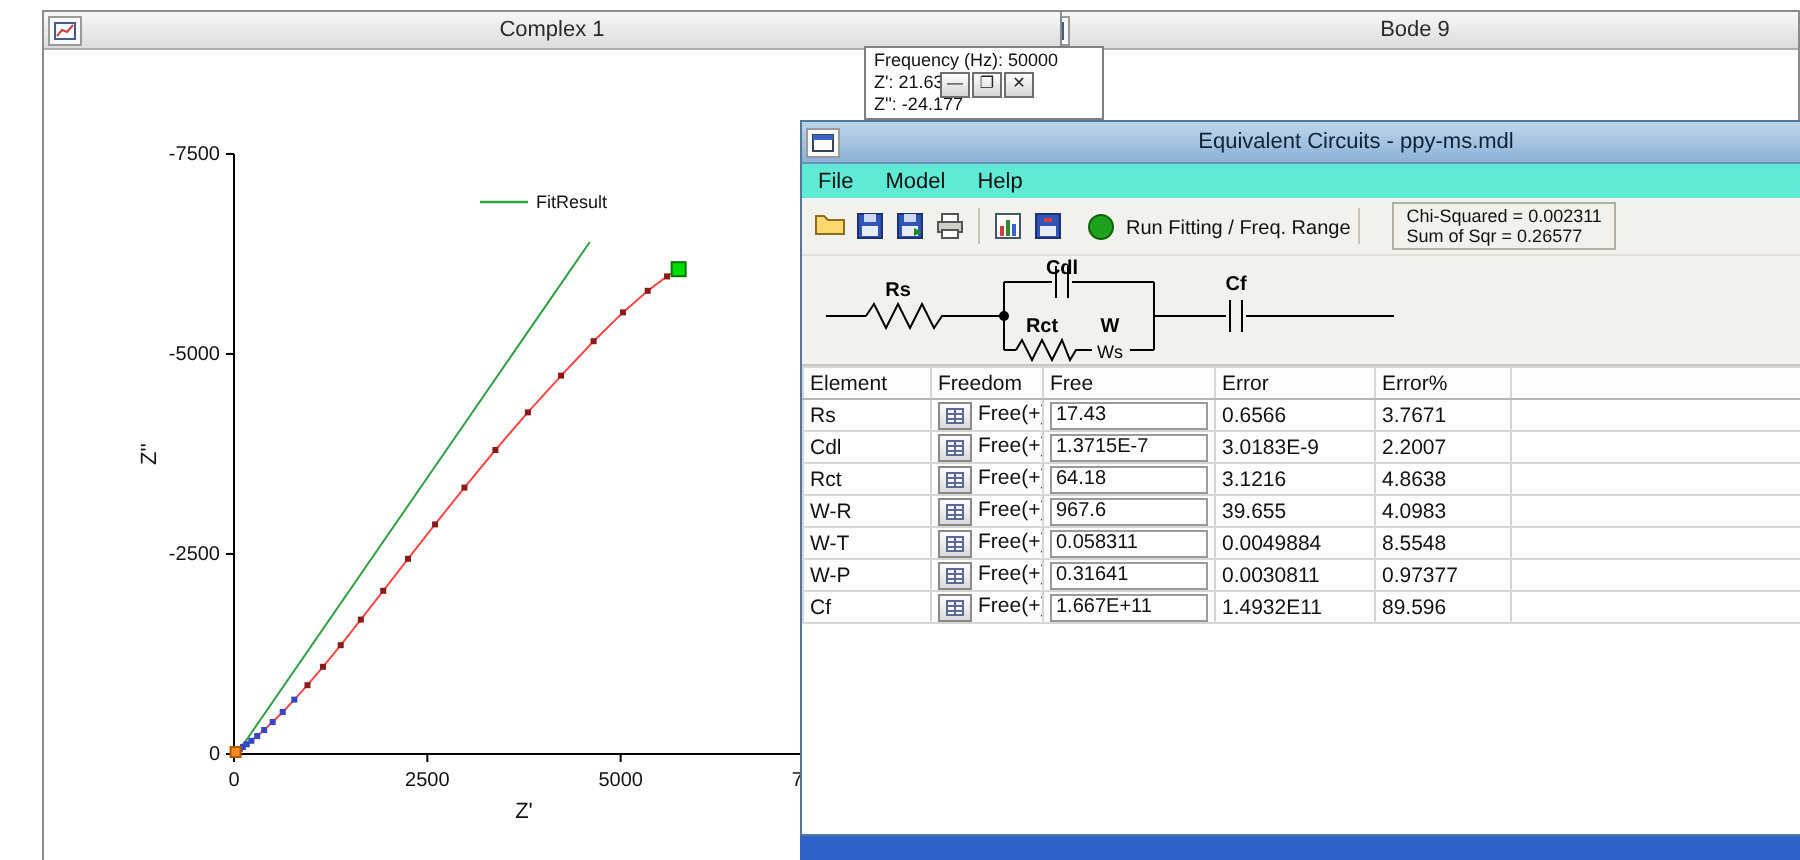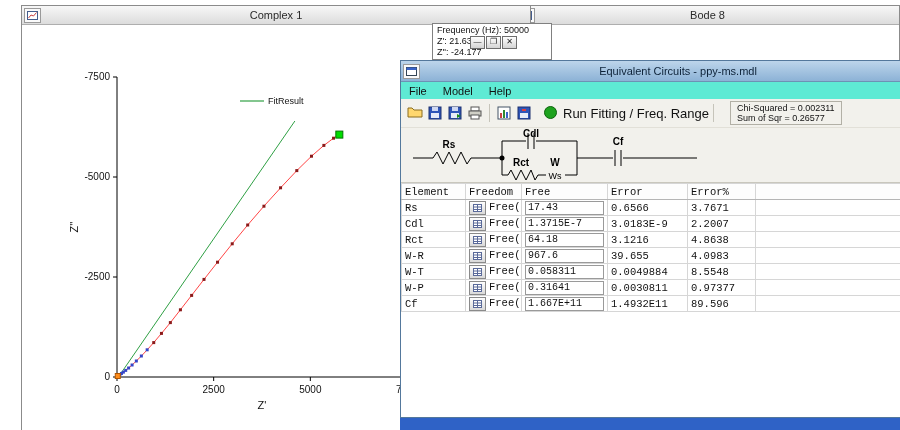--- a/index.html
+++ b/index.html
@@ -31,28 +31,28 @@
       display:flex;flex-direction:column;background:#f2f1ec;}
   .eq-title{height:20px;position:relative;display:flex;align-items:center;flex:0 0 auto;
             background:linear-gradient(#bdd5eb,#8cb2d6);border-bottom:1px solid #6d92b4;}
   .eq-title .ttext{position:absolute;left:0;right:0;text-align:center;font-size:11px;color:#0d2238;}
   .menubar{height:17px;display:flex;align-items:center;font-size:11px;background:#5eead4;flex:0 0 auto;}
   .menu-item{padding:0 8px;}
   .toolbar{height:28px;display:flex;align-items:center;background:#f2f1ec;flex:0 0 auto;
            border-bottom:1px solid #e2e0d8;padding:0 4px;}
   .toolbtn{width:20px;height:20px;display:flex;align-items:center;justify-content:center;}
   .tsep{width:1px;height:18px;background:#c6c4ba;margin:0 4px;}
-  .run-area{display:flex;align-items:flex-start;margin-left:10px;font-size:13px;white-space:nowrap;}
+  .run-area{display:flex;align-items:flex-end;margin-left:10px;font-size:10px;white-space:nowrap;}
   .run-dot{width:11px;height:11px;border-radius:50%;background:#1ea21e;border:1px solid #0c630c;margin-right:6px;}
   .stats-box{margin-left:12px;border:1px solid #b2b0a6;padding:1px 6px;font-size:9px;line-height:10px;white-space:nowrap;}
   .circuit-area{height:54px;flex:0 0 auto;background:#f2f1ec;border-bottom:1px solid #c9c7bd;position:relative;}
   .tablewrap{flex:1 1 auto;background:#fff;overflow:hidden;}
   table.params{border-collapse:collapse;table-layout:fixed;width:500px;font-size:10.5px;}
   table.params th,table.params td{border:1px solid #d6d6d6;height:15px;padding:0 3px;
-      text-align:left;font-weight:normal;white-space:nowrap;overflow:hidden;font-family:Liberation Mono, monospace;}
+      text-align:left;font-weight:normal;white-space:nowrap;overflow:hidden;}
   table.params th{border-bottom:1px solid #b5b5b5;background:#fdfdfd;}
   .value-box{border:1px solid #9a9a9a;background:#fff;height:12px;line-height:12px;
              padding:0 2px;font-size:10px;overflow:hidden;}
   .freedom-btn{display:inline-flex;width:15px;height:12px;margin-right:3px;vertical-align:-2px;
                border:1px solid #8a8a8a;background:linear-gradient(#fefefe,#d9d9d9);
                align-items:center;justify-content:center;}
   .circ text{font-family:"Liberation Sans",sans-serif;}
 </style>
 </head>
 <body>
@@ -129,21 +129,21 @@
   </div>
 
   <div class="win bode">
     <div class="titlebar">
       <span class="winicon">
         <svg width="11" height="9" viewBox="0 0 11 9">
             <rect x="0.5" y="0.5" width="10" height="8" fill="#fff" stroke="#445c8c"></rect>
             <polyline points="1.5,7 4,4 6.5,5 9.5,1.5" stroke="#c94040" fill="none"></polyline>
           </svg>
       </span>
-      <span class="ttext">Bode 8</span>
+      <span class="ttext">Bode 9</span>
     </div>
   </div>
 
   <div class="freq-panel">
     <div>Frequency (Hz): 50000</div>
     <div>Z': 21.633</div>
     <div>Z'': -24.177</div>
   </div>
 
   <div class="mdi-ctrls">

